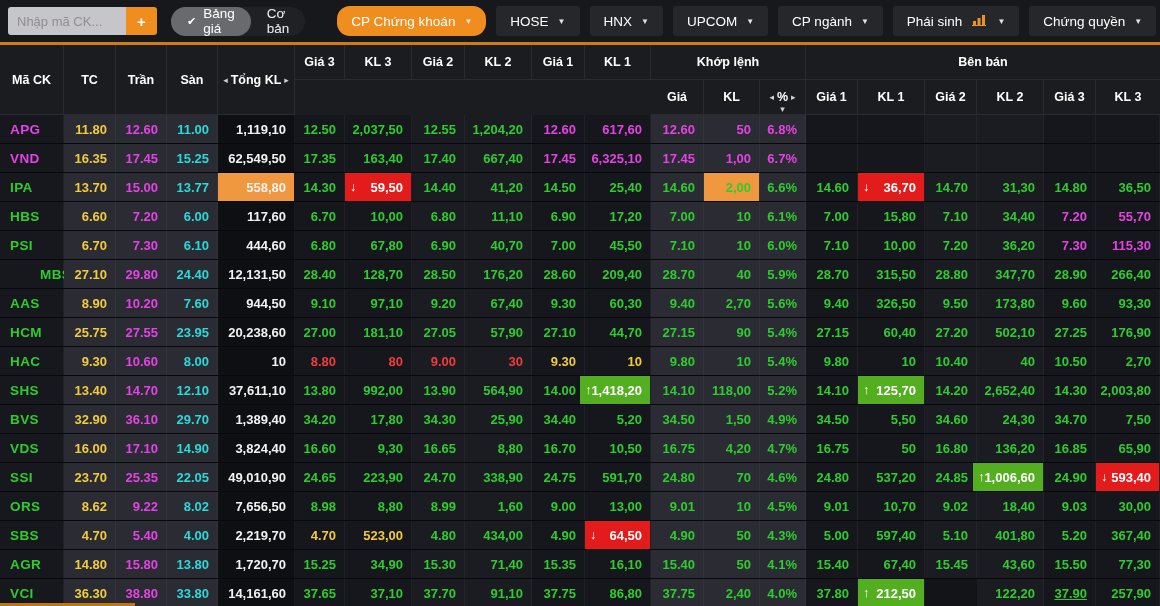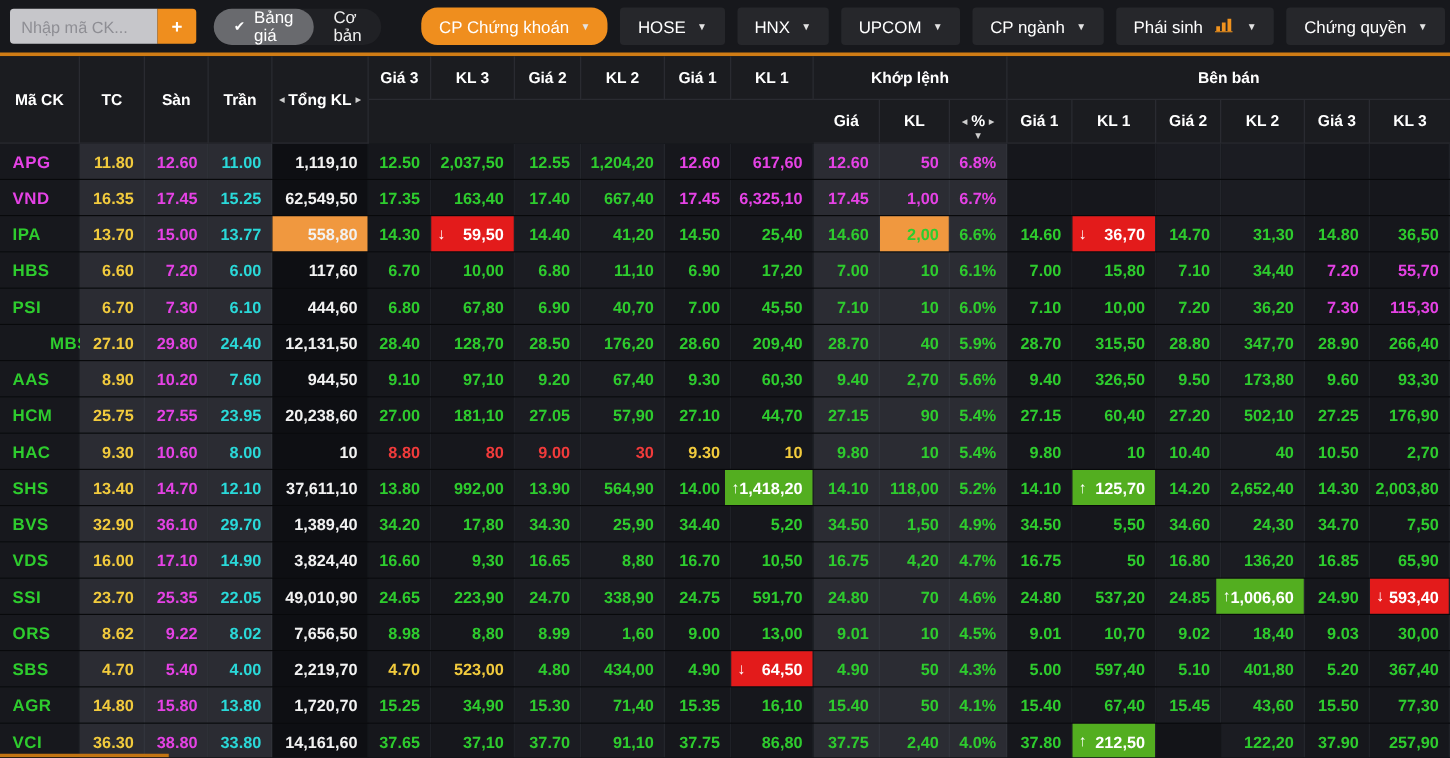--- a/index.html
+++ b/index.html
@@ -117,22 +117,22 @@
     <span class="tab">
       <span>Chứng quyền</span>
       <span class="caret">▼</span>
     </span>
   </div>
 </div>
 
 <div class="thead">
   <div class="thc" style="width:64px">Mã CK</div>
   <div class="thc" style="width:52px">TC</div>
+  <div class="thc" style="width:51px">Trần</div>
   <div class="thc" style="width:51px">Sàn</div>
-  <div class="thc" style="width:51px">Trần</div>
   <div class="thc" style="width:77px">
     <span class="sort">◂</span>
     <span>Tổng KL</span>
     <span class="sort">▸</span>
   </div>
 
   <div class="th-group" style="width:356px">
     <div class="th-sub">
       <div class="thc" style="width:50px">Giá 3</div>
       <div class="thc" style="width:67px">KL 3</div>
@@ -584,16 +584,16 @@
       <div class="cell col-light txt-g" style="width: 46px;">4.0%</div>
       <div class="cell col-a txt-g" style="width: 52px;">37.80</div>
       <div class="cell col-a txt-w has-hl" style="width: 67px;">
         <span class="hl hl-green">
           <span class="arr">↑</span>
           <span>212,50</span>
         </span>
       </div>
       <div class="cell col-b txt-g" style="width: 52px; margin-top: 32px;">37.85</div>
       <div class="cell col-b txt-g" style="width: 67px;">122,20</div>
-      <div class="cell col-a txt-g" style="width: 52px;">37.90</div>
+      <div class="cell col-a txt-g" style="width: 52px; text-decoration: underline;">37.90</div>
       <div class="cell col-a txt-g" style="width: 64px;">257,90</div>
     </div>
   </div>
 
 </body></html>

